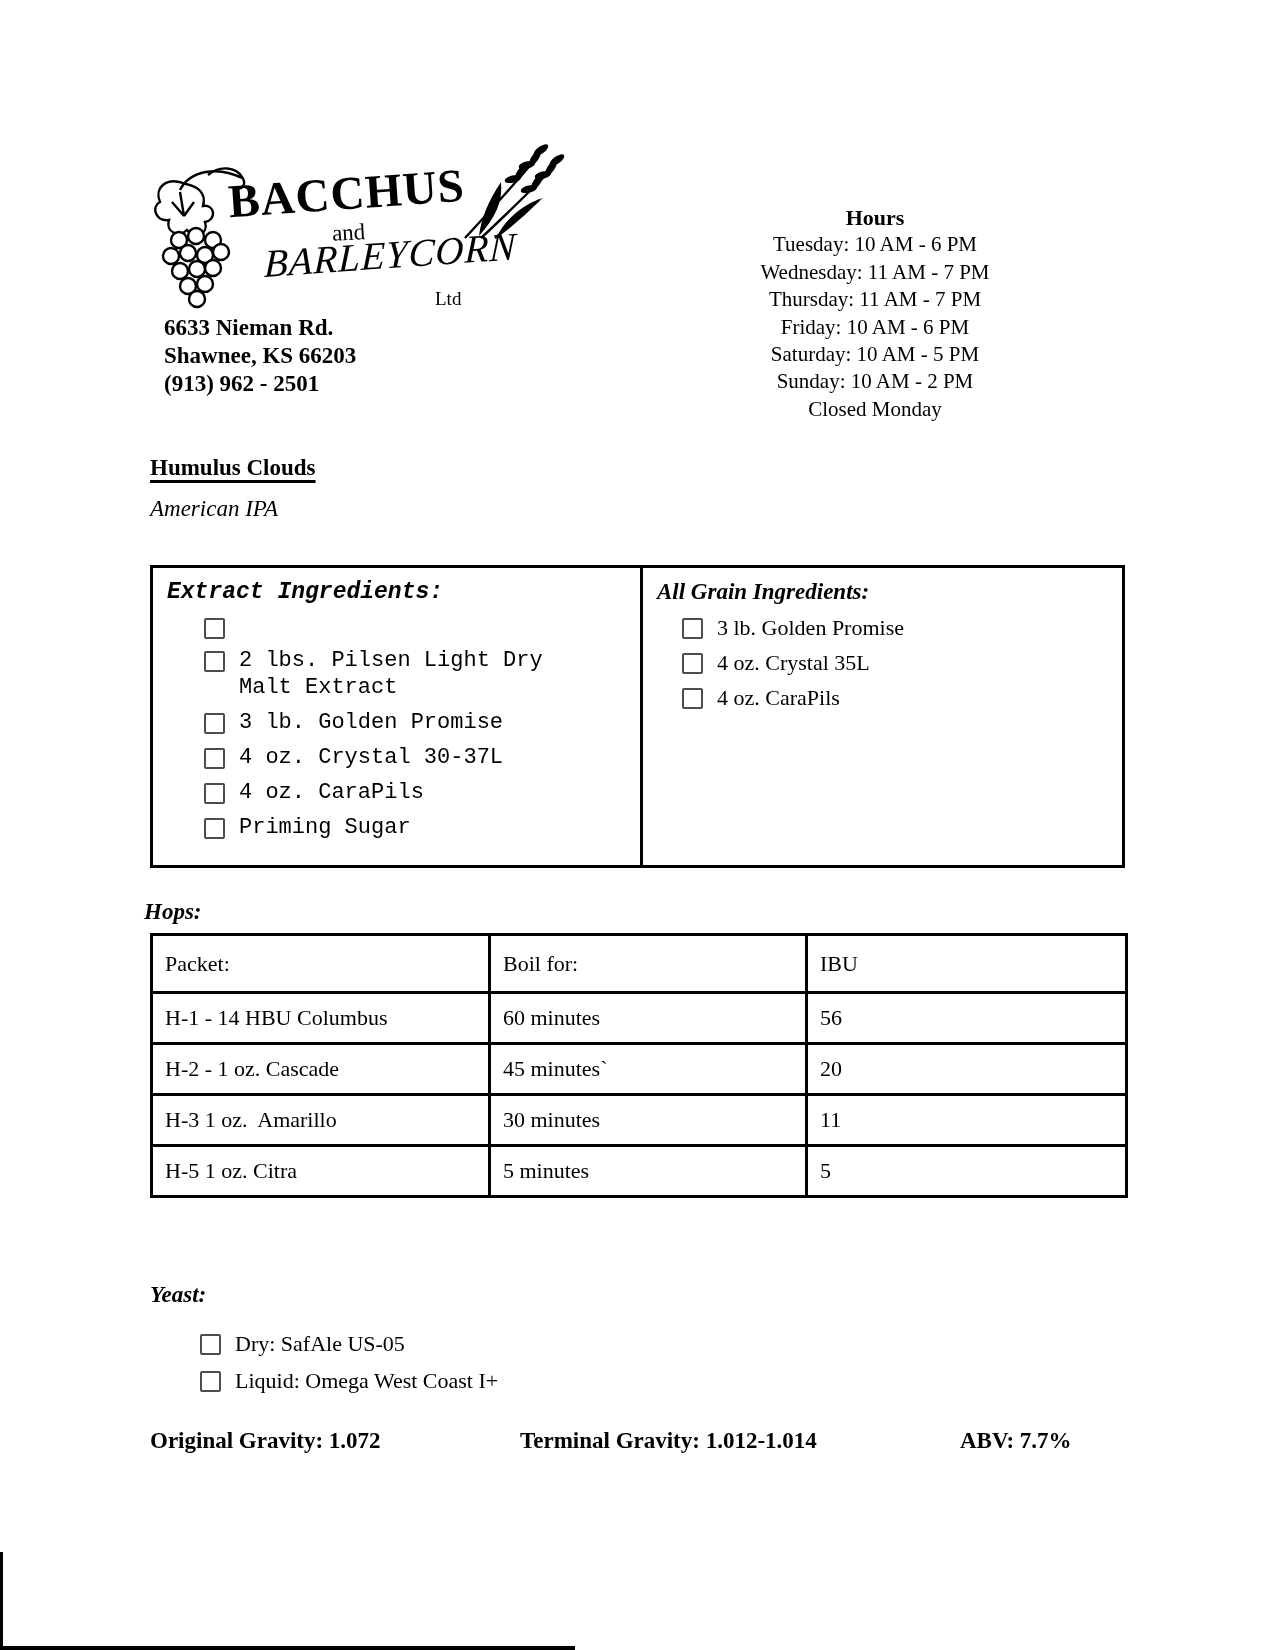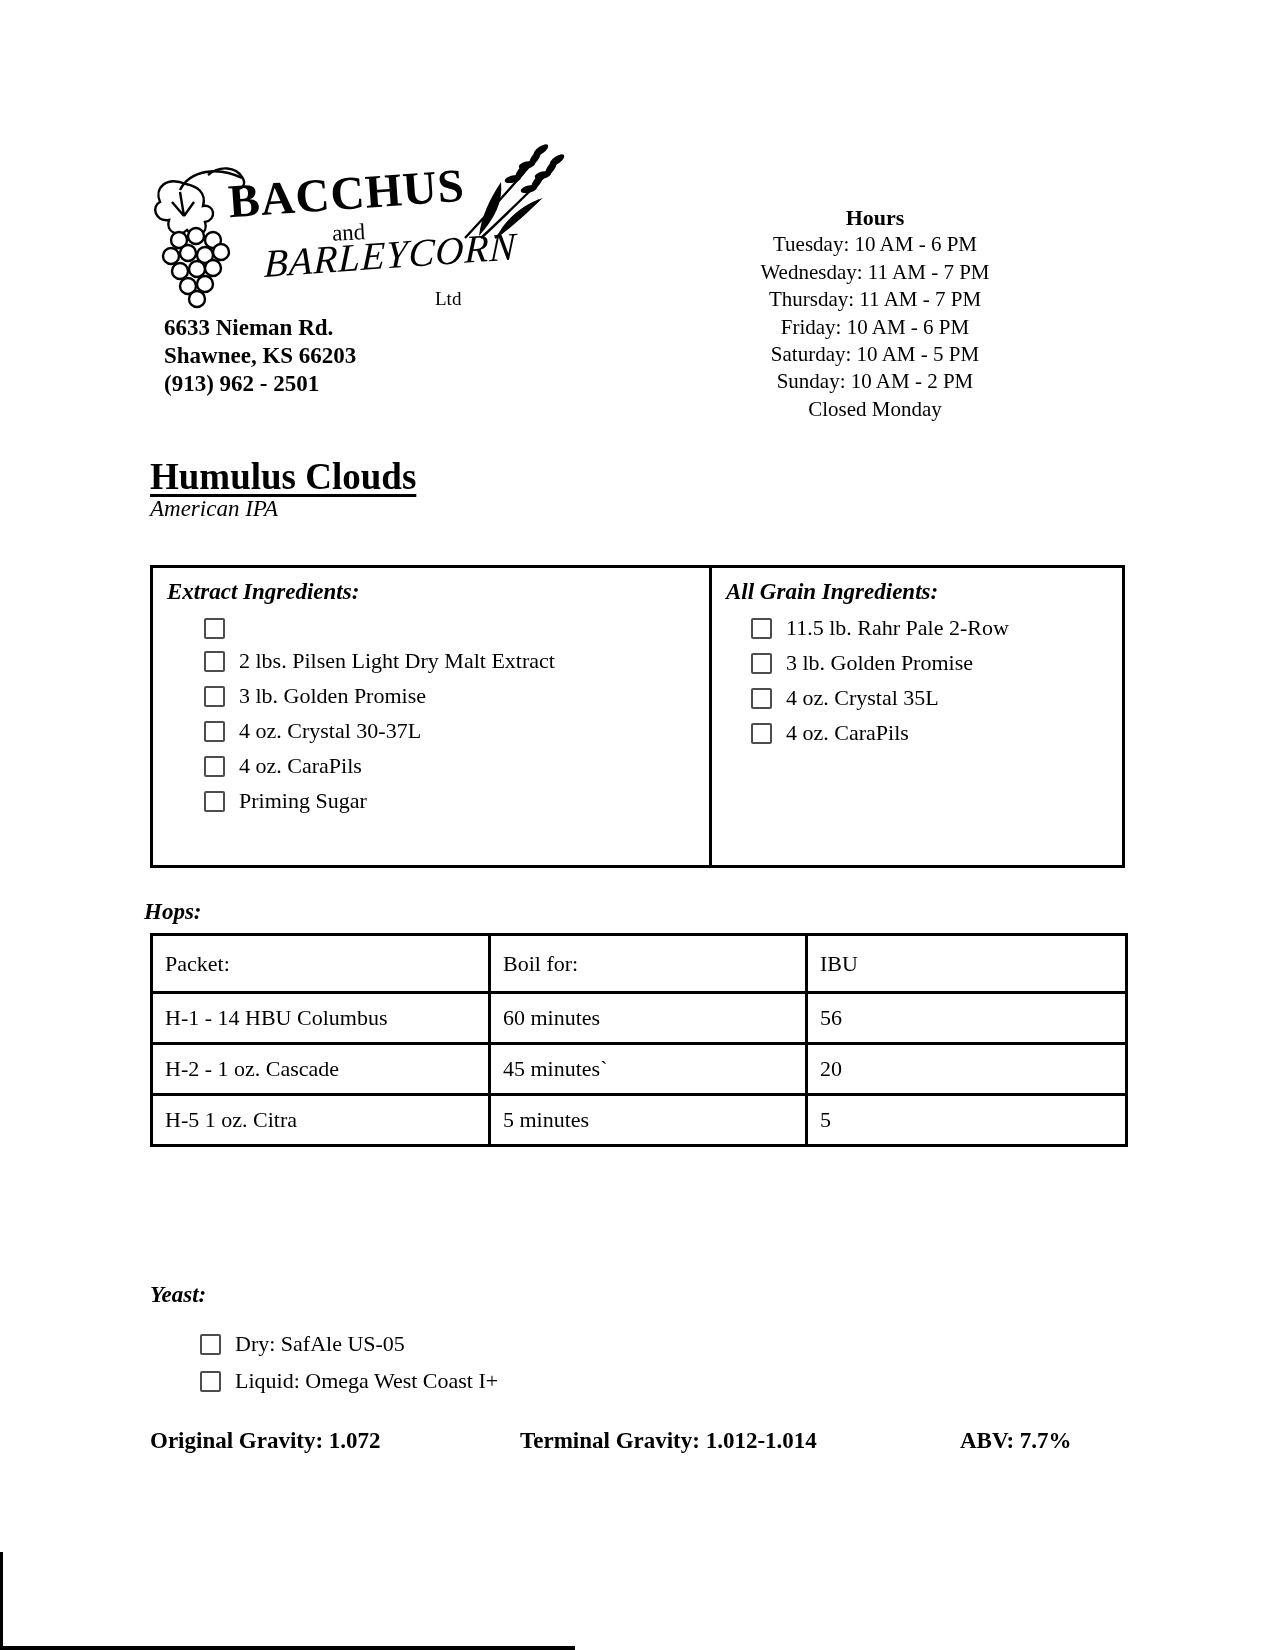--- a/index.html
+++ b/index.html
@@ -44,38 +44,38 @@
   
   .hours{
     position:absolute;left:700px;top:204px;width:350px;
     text-align:center;font-size:21px;line-height:27.4px;
   }
   .hours-title{font-weight:bold;font-size:22px;}
 
   
   .recipe-title{
     position:absolute;left:150px;top:455px;
-    font-size:37px;font-weight:bold;
+    font-size:23px;font-weight:bold;
     text-decoration:underline;
     text-decoration-thickness:3px;
     text-underline-offset:5px;
   }
   .recipe-style{
     position:absolute;left:150px;top:496px;
     font-size:23px;font-style:italic;
   }
 
   
   .ing-box{
     position:absolute;left:150px;top:565px;width:975px;height:303px;
     border:3px solid #000;box-sizing:border-box;
     display:flex;
   }
   .col{box-sizing:border-box;padding:11px 12px 0 14px;}
-  .col-extract{width:556px;}
+  .col-extract{width:487px;font-family:Liberation Mono, monospace;}
   .col-allgrain{flex:1;border-left:3px solid #000;}
   .ing-heading{font-size:23px;font-weight:bold;font-style:italic;}
   ul.chk-list{list-style:none;margin:9px 0 0 0;padding:0 0 0 37px;}
   .col-allgrain ul.chk-list{padding-left:25px;}
   li.chk-item{
     display:flex;align-items:flex-start;
     margin-bottom:8px;font-size:22px;line-height:27px;
   }
   .checkbox{
     width:17px;height:17px;flex:0 0 17px;
@@ -229,24 +229,20 @@
           <span class="checkbox"></span>
           <span class="chk-label">Priming Sugar</span>
         </li>
       </ul>
     </div>
     <div class="col col-allgrain">
       <div class="ing-heading">All Grain Ingredients:</div>
       <ul class="chk-list">
         <li class="chk-item">
           <span class="checkbox"></span>
-          <span class="chk-label">11.5 lb. Rahr Pale 2-Row</span>
-        </li>
-        <li class="chk-item">
-          <span class="checkbox"></span>
           <span class="chk-label">3 lb. Golden Promise</span>
         </li>
         <li class="chk-item">
           <span class="checkbox"></span>
           <span class="chk-label">4 oz. Crystal 35L</span>
         </li>
         <li class="chk-item">
           <span class="checkbox"></span>
           <span class="chk-label">4 oz. CaraPils</span>
         </li>
@@ -271,20 +267,25 @@
       <td>H-1 - 14 HBU Columbus</td>
       <td>60 minutes</td>
       <td>56</td>
     </tr>
     <tr>
       <td>H-2 - 1 oz. Cascade</td>
       <td>45 minutes`</td>
       <td>20</td>
     </tr>
     <tr>
+      <td>H-3 1 oz.  Amarillo</td>
+      <td>30 minutes</td>
+      <td>11</td>
+    </tr>
+    <tr>
       <td>H-5 1 oz. Citra</td>
       <td>5 minutes</td>
       <td>5</td>
     </tr>
   </tbody>
     </table>
 
   <div class="yeast-heading">Yeast:</div>
   <ul class="yeast-list">
     <li class="chk-item">

